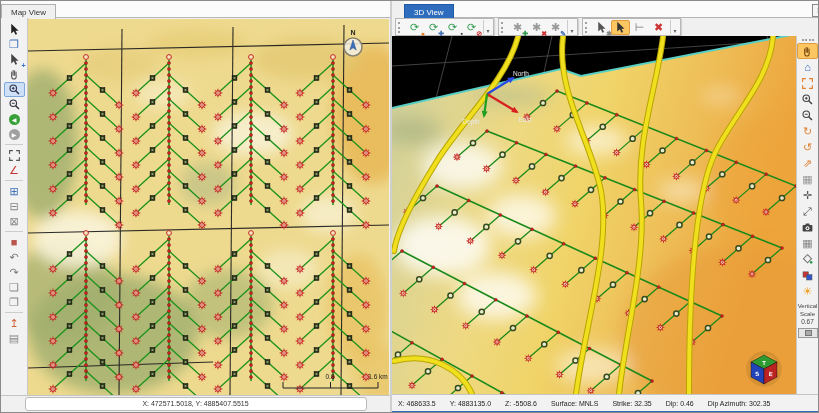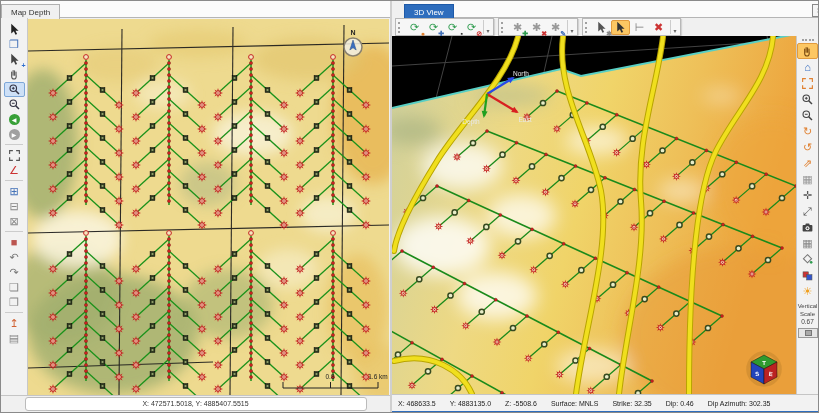--- a/index.html
+++ b/index.html
@@ -85,21 +85,21 @@
         <rect x="2.5" y="3.5" width="6.5" height="6.5" fill="#cc3333" stroke="#555" stroke-width="0.7"></rect>
         <rect x="7" y="7" width="6.5" height="6.5" fill="#3355cc" stroke="#555" stroke-width="0.7"></rect>
       </symbol>
   </defs>
 </svg>
 
 <div id="app">
 
   <div id="map-panel">
     <div class="tabbar">
-      <div class="tab active-gray">Map Depth</div>
+      <div class="tab active-gray">Map View</div>
     </div>
     <div id="map-toolbar">
         <span class="tb-icon" style="color: rgb(34, 34, 34);">
           <svg viewBox="0 0 16 16">
             <use href="#ic-cursor"></use>
           </svg>
         </span>
         <span class="tb-icon" style="color: rgb(68, 114, 184);">❐</span>
         <span class="tb-icon" style="color: rgb(68, 68, 68);">
           <svg viewBox="0 0 16 16">

